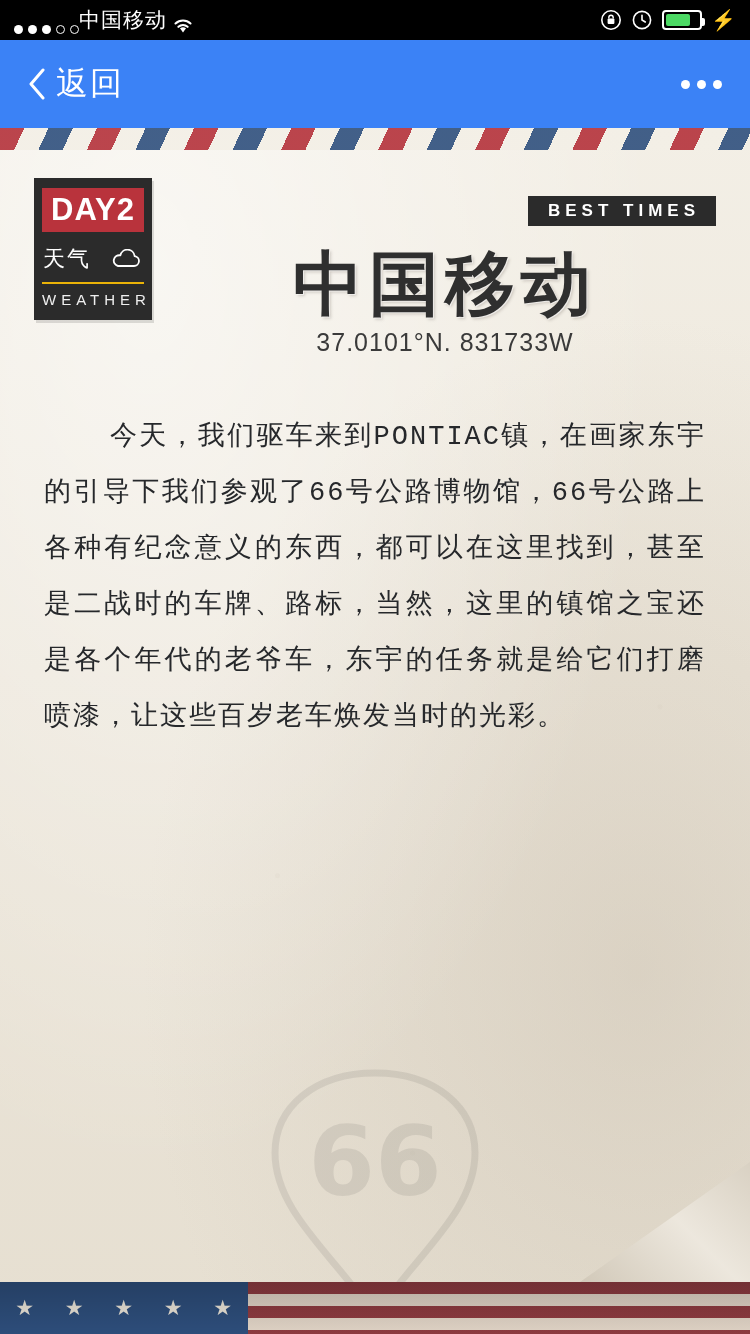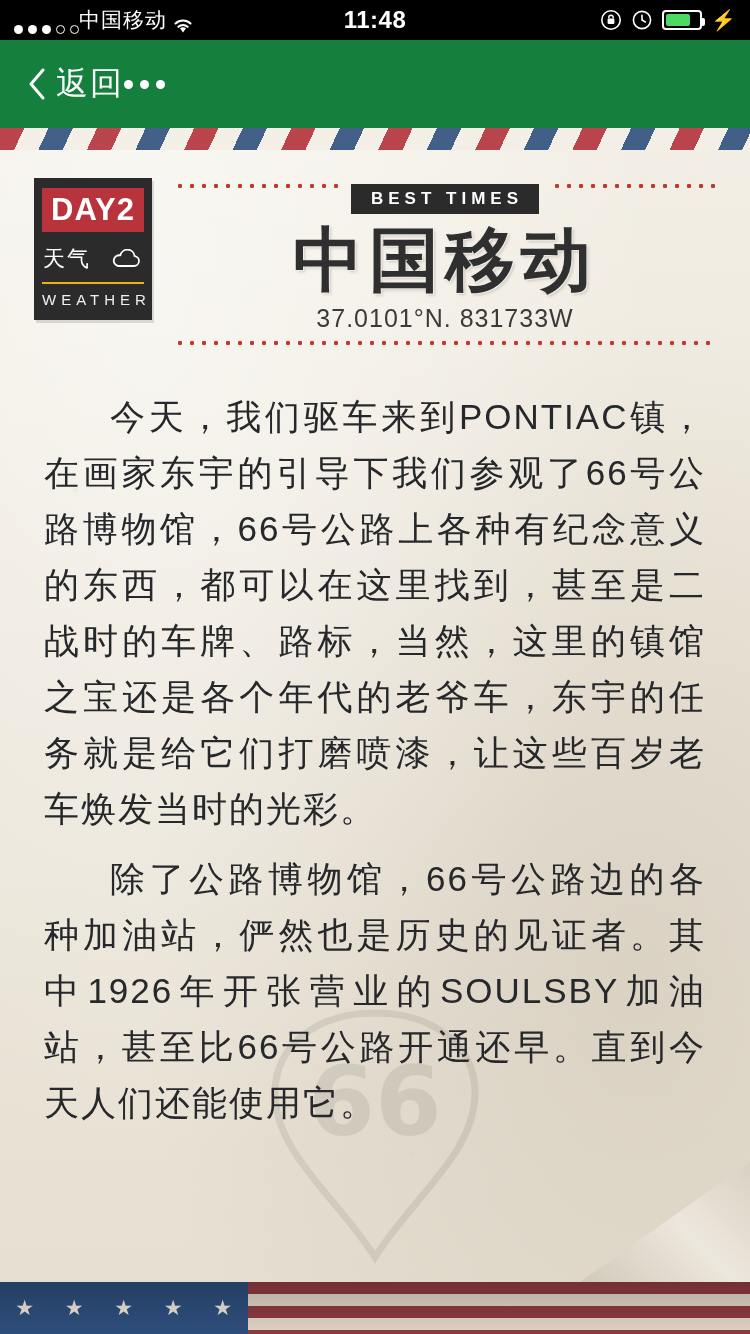--- a/index.html
+++ b/index.html
@@ -32,22 +32,22 @@
   .battery { width:40px; height:20px; border:2px solid #fff; border-radius:4px; position:relative; }
   .battery::after {
     content:""; position:absolute; right:-5px; top:6px; width:3px; height:8px;
     background:#fff; border-radius:0 2px 2px 0;
   }
   .battery-fill { position:absolute; left:2px; top:2px; bottom:2px; width:24px; background:#4cd964; border-radius:2px; }
   .bolt { font-size:20px; line-height:1; }
 
   
   .navbar {
-    height:88px; background:#15803d; color:#fff;
-    display:flex; align-items:center; justify-content:flex-start;
+    height:88px; background:#3b82f6; color:#fff;
+    display:flex; align-items:center; justify-content:space-between;
     padding:0 28px;
   }
   .nav-back { display:flex; align-items:center; gap:10px; cursor:pointer; }
   .chev { width:18px; height:32px; }
   .nav-back-label { font-size:32px; letter-spacing:2px; }
   .nav-more { display:flex; align-items:center; gap:7px; }
   .mdot { width:9px; height:9px; border-radius:50%; background:#fff; }
 
   
   .page {
@@ -96,21 +96,21 @@
   }
   .day-mid { display:flex; align-items:center; justify-content:center; gap:18px; padding:12px 0 8px; }
   .day-weather-label { font-size:22px; letter-spacing:2px; }
   .cloud { width:34px; height:20px; position:relative; }
   .day-bot {
     font-size:15px; letter-spacing:5px; border-top:2px solid #eab308;
     padding-top:7px; color:#efefef;
   }
 
   .titleblock { flex:1; position:relative; padding-top:6px; }
-  .rule { display:flex; align-items:flex-start; gap:12px; }
+  .rule { display:flex; align-items:flex-end; gap:12px;flex-direction:column; }
   .rule .dashes { flex:1; height:4px;
     background-image:radial-gradient(circle, #c0392f 0 2px, transparent 2.4px);
     background-size:12px 4px; background-repeat:repeat-x; }
   .best {
     background:#2b2b2b; color:#fff; font-size:17px; letter-spacing:5px;
     padding:5px 16px 5px 20px; font-weight:bold; white-space:nowrap;
   }
   .maintitle {
     text-align:center; font-size:70px; line-height:1.05; font-weight:bold;
     color:#2f2f2f; letter-spacing:6px; margin:10px 0 2px;
@@ -120,29 +120,29 @@
   .coords {
     text-align:center; font-size:25px; color:#3a3a3a; letter-spacing:1px;
     margin:6px 0 8px; font-family:"Liberation Sans", sans-serif;
   }
 
   
   .article {
     position:relative; padding:34px 44px 0 44px;
   }
   .para {
-    font-family:Liberation Sans, sans-serif;
-    font-size:35px; line-height:56px; color:#26282b;
+    font-family:Liberation Mono, monospace;
+    font-size:27px; line-height:56px; color:#26282b;
     text-indent:66px; letter-spacing:2px; text-align:justify;
     margin-bottom:14px;
   }
 
   
   .watermark {
-    position:absolute; left:50%; top:650px; transform:translateX(-50%);
+    position:absolute; left:50%; top:690px; transform:translateX(-50%);
     width:230px; height:260px; opacity:0.10; pointer-events:none;
   }
 
   
   .page-curl {
     position:absolute; right:0; bottom:52px; width:170px; height:120px;
     background:linear-gradient(225deg, #d8d0c2 0%, #efeae1 45%, #cfc6b6 100%);
     clip-path:polygon(100% 0, 100% 100%, 0 100%);
     opacity:0.85;
   }
@@ -183,21 +183,20 @@
       <span class="carrier">中国移动</span>
       <span class="wifi">
         <svg viewBox="0 0 24 18" width="24" height="18">
           <path d="M12 16.5l3-4.2a5 5 0 0 0-6 0z" fill="#fff"></path>
           <path d="M4.5 7.5a11 11 0 0 1 15 0" stroke="#fff" stroke-width="2.1" fill="none" stroke-linecap="round"></path>
           <path d="M7.4 10.8a7 7 0 0 1 9.2 0" stroke="#fff" stroke-width="2.1" fill="none" stroke-linecap="round"></path>
         </svg>
       </span>
     </div>
 
-    <div class="sb-time">11:48</div>
 
     <div class="sb-right">
       <span class="ic">
         <svg viewBox="0 0 22 22" width="22" height="22">
           <circle cx="11" cy="11" r="9.2" stroke="#fff" stroke-width="1.6" fill="none"></circle>
           <rect x="7.6" y="9.6" width="6.8" height="5.4" rx="1" fill="#fff"></rect>
           <path d="M8.8 9.6V8.4a2.2 2.2 0 0 1 4.4 0v1.2" stroke="#fff" stroke-width="1.4" fill="none"></path>
         </svg>
       </span>
       <span class="ic">
@@ -263,21 +262,20 @@
     </div>
 
     <div class="article">
       <div class="watermark">
         <svg viewBox="0 0 230 260" width="230" height="260">
           <path d="M115 8c60 0 100 34 100 80 0 60-62 104-100 164C77 192 15 148 15 88 15 42 55 8 115 8z" fill="none" stroke="#3a3a3a" stroke-width="7"></path>
           <text x="115" y="130" font-family="DejaVu Sans, sans-serif" font-size="96" font-weight="bold" text-anchor="middle" fill="#3a3a3a">66</text>
         </svg>
       </div>
       <p class="para">今天，我们驱车来到PONTIAC镇，在画家东宇的引导下我们参观了66号公路博物馆，66号公路上各种有纪念意义的东西，都可以在这里找到，甚至是二战时的车牌、路标，当然，这里的镇馆之宝还是各个年代的老爷车，东宇的任务就是给它们打磨喷漆，让这些百岁老车焕发当时的光彩。</p>
-      <p class="para">除了公路博物馆，66号公路边的各种加油站，俨然也是历史的见证者。其中1926年开张营业的SOULSBY加油站，甚至比66号公路开通还早。直到今天人们还能使用它。</p>
     </div>
 
     <div class="page-curl"></div>
 
     <div class="flagstrip">
       <div class="stars">
         <span>★</span>
         <span>★</span>
         <span>★</span>
         <span>★</span>

